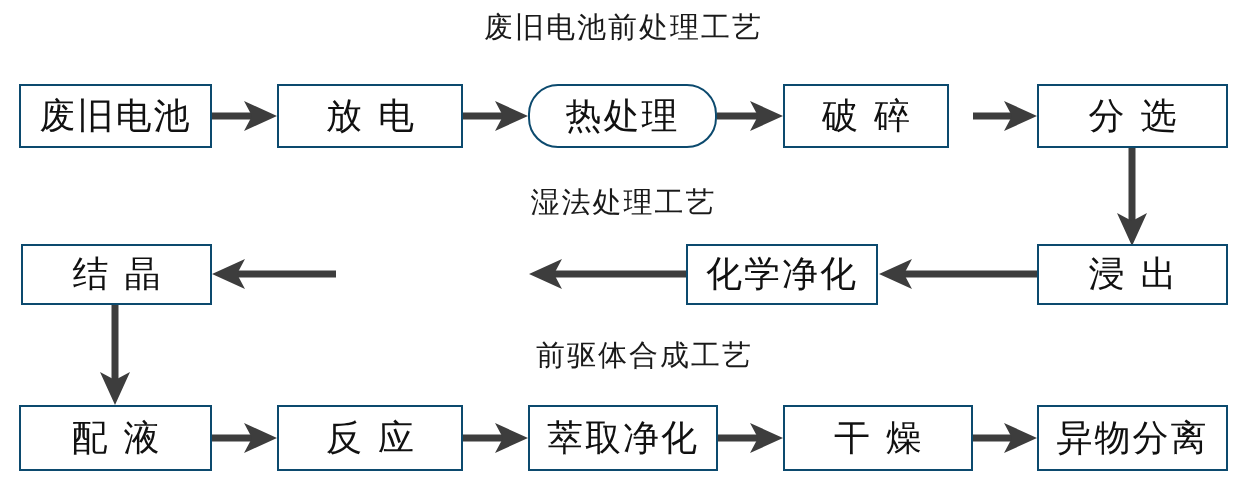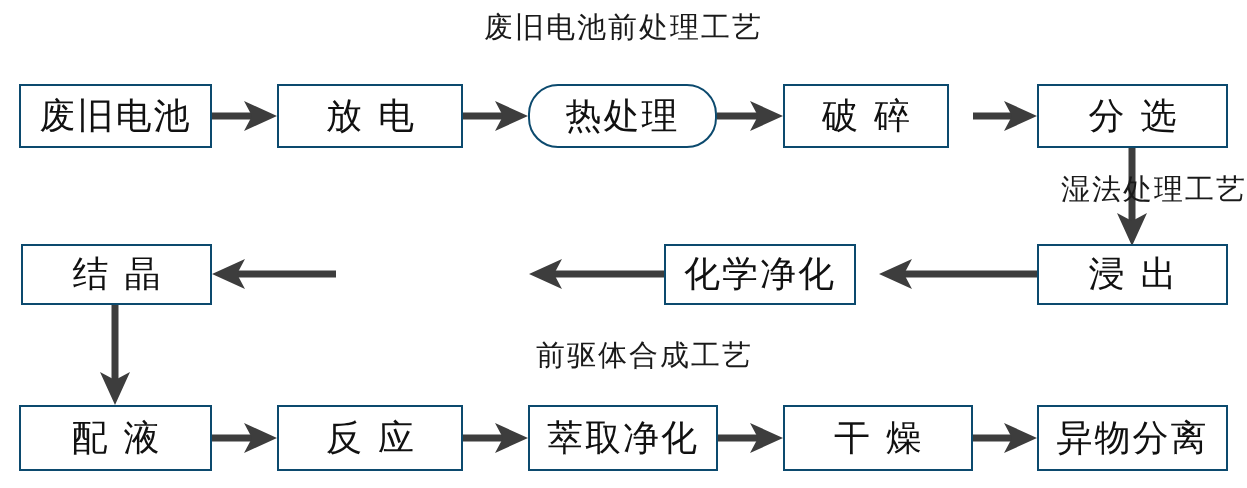--- a/index.html
+++ b/index.html
@@ -117,31 +117,31 @@
       <line x1="718" y1="438" x2="760" y2="438"></line>
         <polygon points="783,438 750,423 758,438 750,453"></polygon>
     </g>
     <g>
       <line x1="973" y1="438" x2="1013" y2="438"></line>
         <polygon points="1037,438 1004,423 1012,438 1004,453"></polygon>
     </g>
   </svg>
 
   <div class="section-title" style="top:10px;">废旧电池前处理工艺</div>
-  <div class="section-title" style="top:172px;text-align:right;">湿法处理工艺</div>
+  <div class="section-title" style="top:185px;">湿法处理工艺</div>
   <div class="section-title" style="top:338px;padding-left:21px;">前驱体合成工艺</div>
 
   <div class="flow-box" style="left:19px;  top:84px; width:193px; height:64px;">废旧电池</div>
   <div class="flow-box sp2" style="left:277px; top:84px; width:186px; height:64px;">放电</div>
   <div class="flow-box" style="left:528px; top:84px; width:189px; height:64px;border-radius:30px;">热处理</div>
   <div class="flow-box sp2" style="left:783px; top:84px; width:166px; height:64px;">破碎</div>
   <div class="flow-box sp2" style="left:1037px; top:84px; width:191px; height:64px;">分选</div>
 
   <div class="flow-box sp2" style="left:21px;  top:244px; width:191px; height:61px;">结晶</div>
-  <div class="flow-box" style="left:664px; top:244px; width:192px; height:61px;">化学净化</div>
+  <div class="flow-box" style="left:686px; top:244px; width:192px; height:61px;">化学净化</div>
   <div class="flow-box sp2" style="left:1037px; top:244px; width:191px; height:61px;">浸出</div>
 
   <div class="flow-box sp2" style="left:19px;  top:405px; width:193px; height:66px;">配液</div>
   <div class="flow-box sp2" style="left:277px; top:405px; width:186px; height:66px;">反应</div>
   <div class="flow-box" style="left:528px; top:405px; width:190px; height:66px;">萃取净化</div>
   <div class="flow-box sp2" style="left:783px; top:405px; width:190px; height:66px;">干燥</div>
   <div class="flow-box" style="left:1037px; top:405px; width:191px; height:66px;">异物分离</div>
 
 </div>
 

